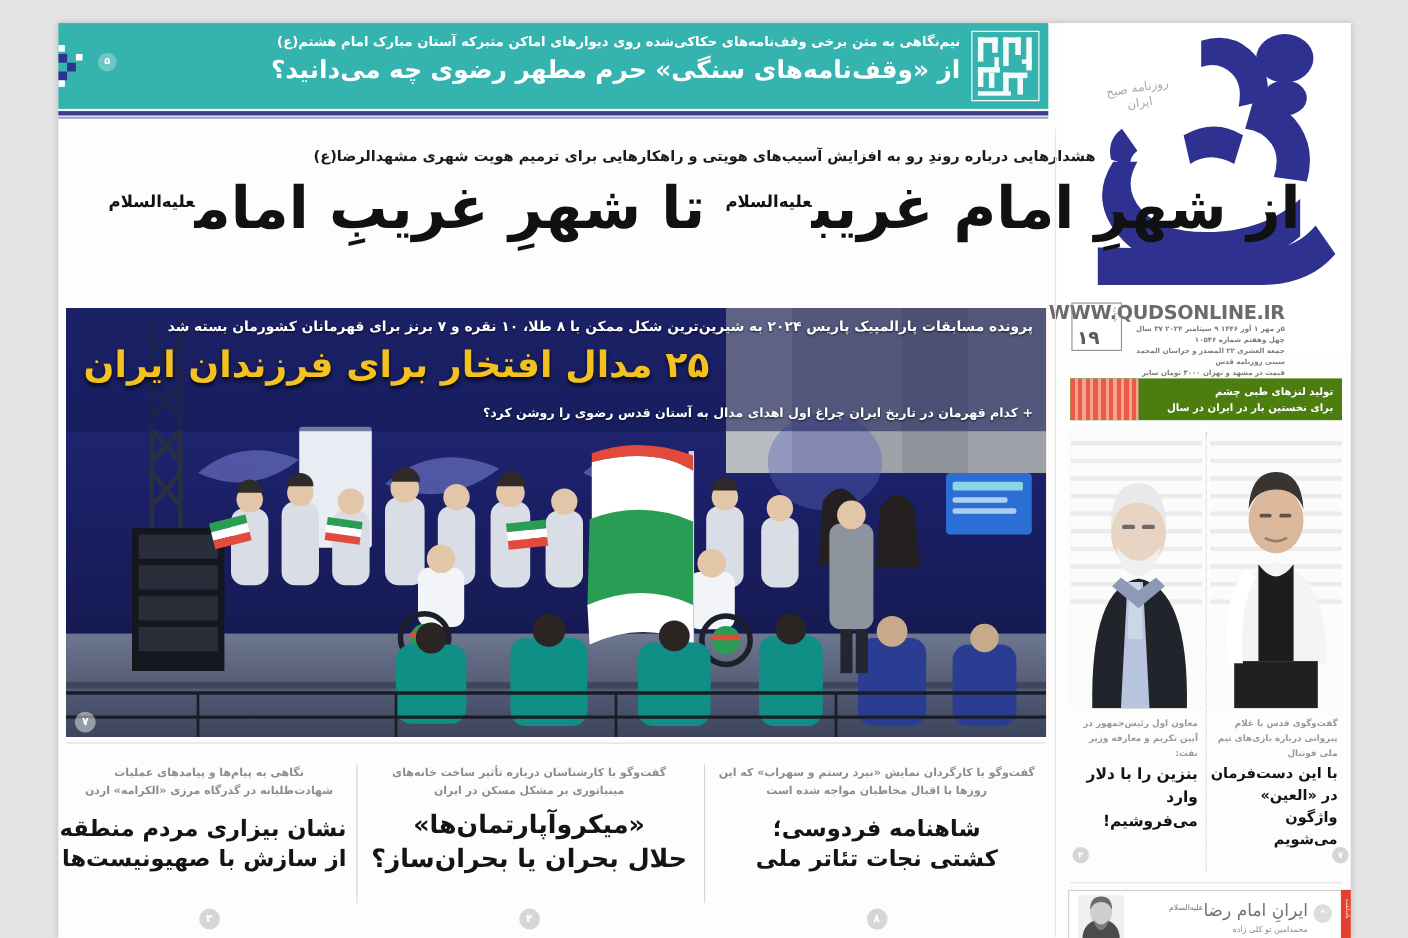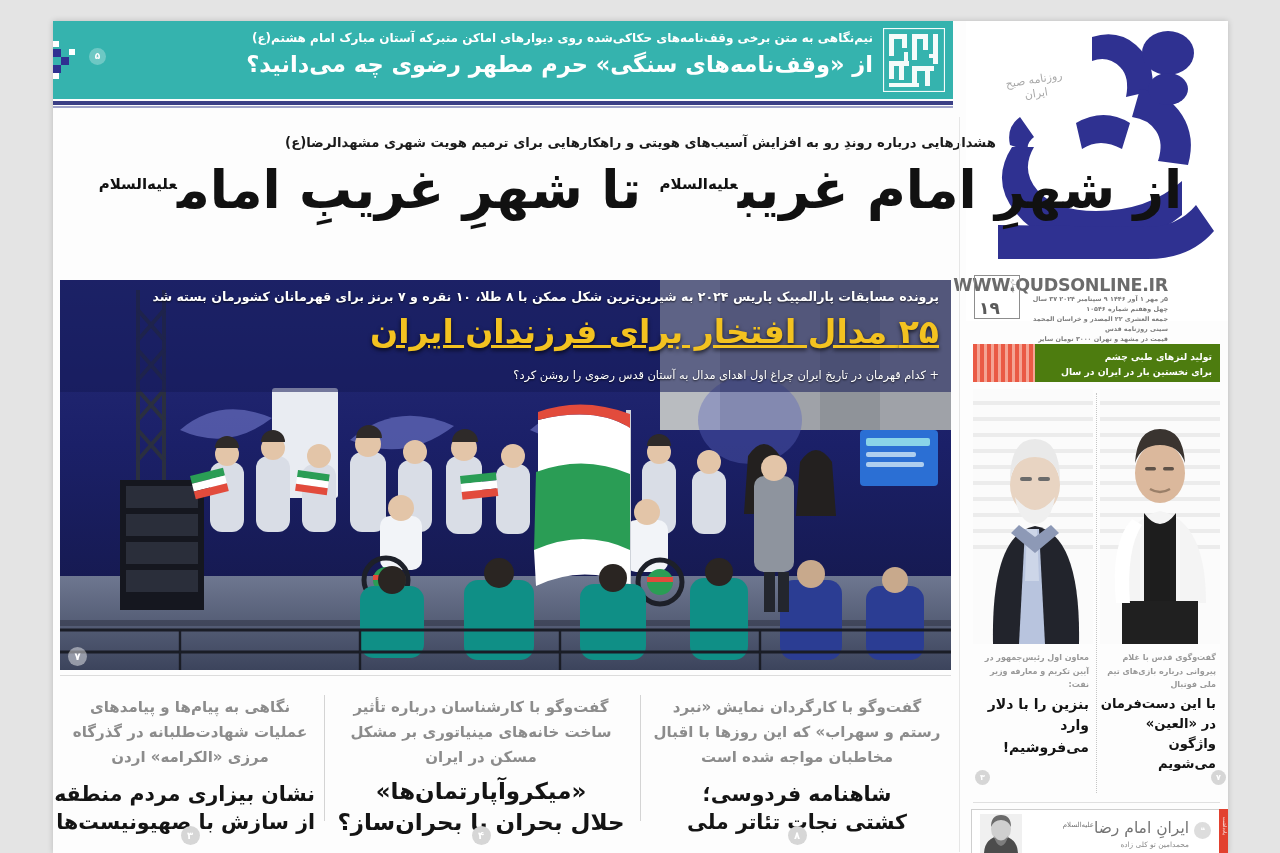--- a/index.html
+++ b/index.html
@@ -298,38 +298,37 @@
     font-weight: 700;
     line-height: 1.4;
     text-shadow: 0 1px 2px rgba(0,0,0,.7);
     white-space: nowrap;
   }
   .ph-title {
     position: absolute;
     right: 12px;
     top: 30px;
     left: 16px;
-    text-align: right;
+    text-align: left;
     color: #f3c220;
     font-size: 33px;
     font-weight: 900;
     line-height: 1.35;
     text-shadow: 0 2px 4px rgba(0,0,0,.75);
     white-space: nowrap;
-    text-decoration: underline;
   }
   .ph-sub {
     position: absolute;
     right: 12px;
     top: 88px;
     left: 16px;
     text-align: right;
     color: #ffffff;
     font-size: 11.4px;
-    font-weight: 400;
+    font-weight: 700;
     line-height: 1.4;
     text-shadow: 0 1px 2px rgba(0,0,0,.75);
     white-space: nowrap;
   }
   .ph-page {
     position: absolute;
     left: 8px;
     bottom: 4px;
   }
   .ph-page .pagebadge { background: rgba(255,255,255,.45); }
@@ -355,21 +354,21 @@
   .bot-sep {
     position: absolute;
     top: 14px;
     width: 1px;
     height: 126px;
     background: #d4d4d4;
   }
   .sep-a { right: 626px; }
   .sep-b { right: 310px; }
   .bc-kicker {
-    font-size: 15px;
+    font-size: 10px;
     color: #8c8c8c;
     font-weight: 600;
     line-height: 1.65;
     margin-top: 14px;
     padding: 0 4px;
   }
   .bc-title {
     font-size: 23px;
     font-weight: 900;
     color: #141414;

